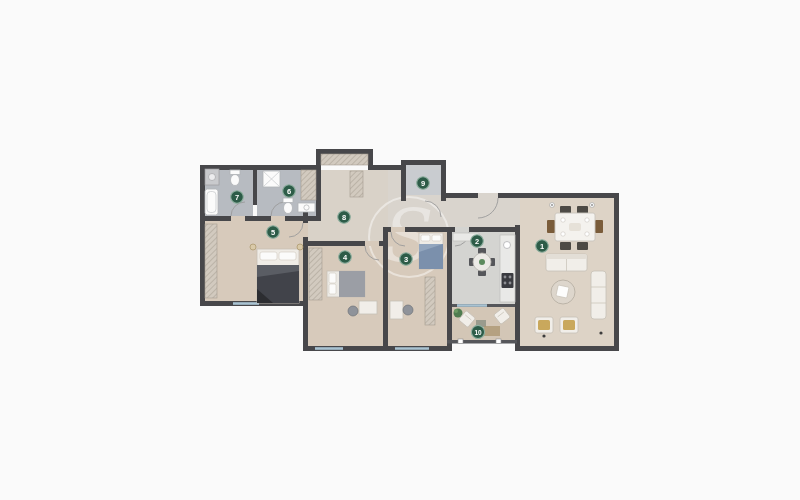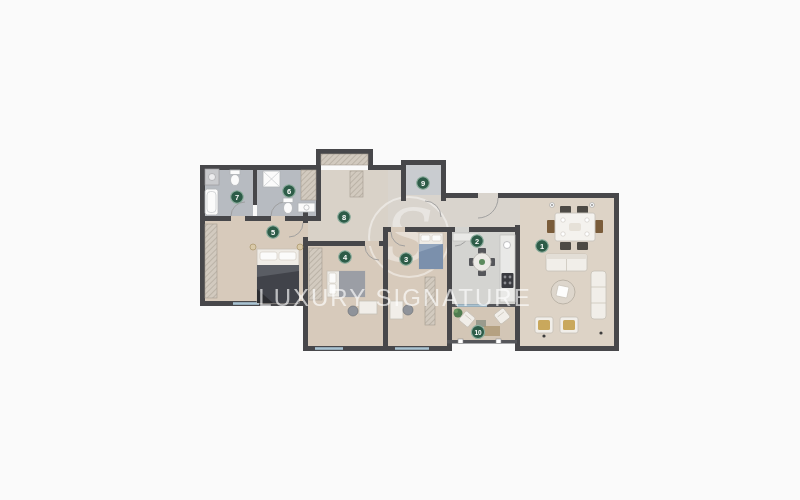--- a/index.html
+++ b/index.html
@@ -308,14 +308,13 @@
           <circle r="6.3" class="bc"></circle>
           <text class="bt" y="2.8">9</text>
         </g>
       <g transform="translate(281,183)">
           <circle r="6.6" class="bc"></circle>
           <text class="bt" y="2.8" style="font-size:6.5px">10</text>
         </g>
     </g>
   </svg>
 
-  <div class="watermark-text">LUXURY SIGNATURE</div>
 </div>
 
 </body></html>

